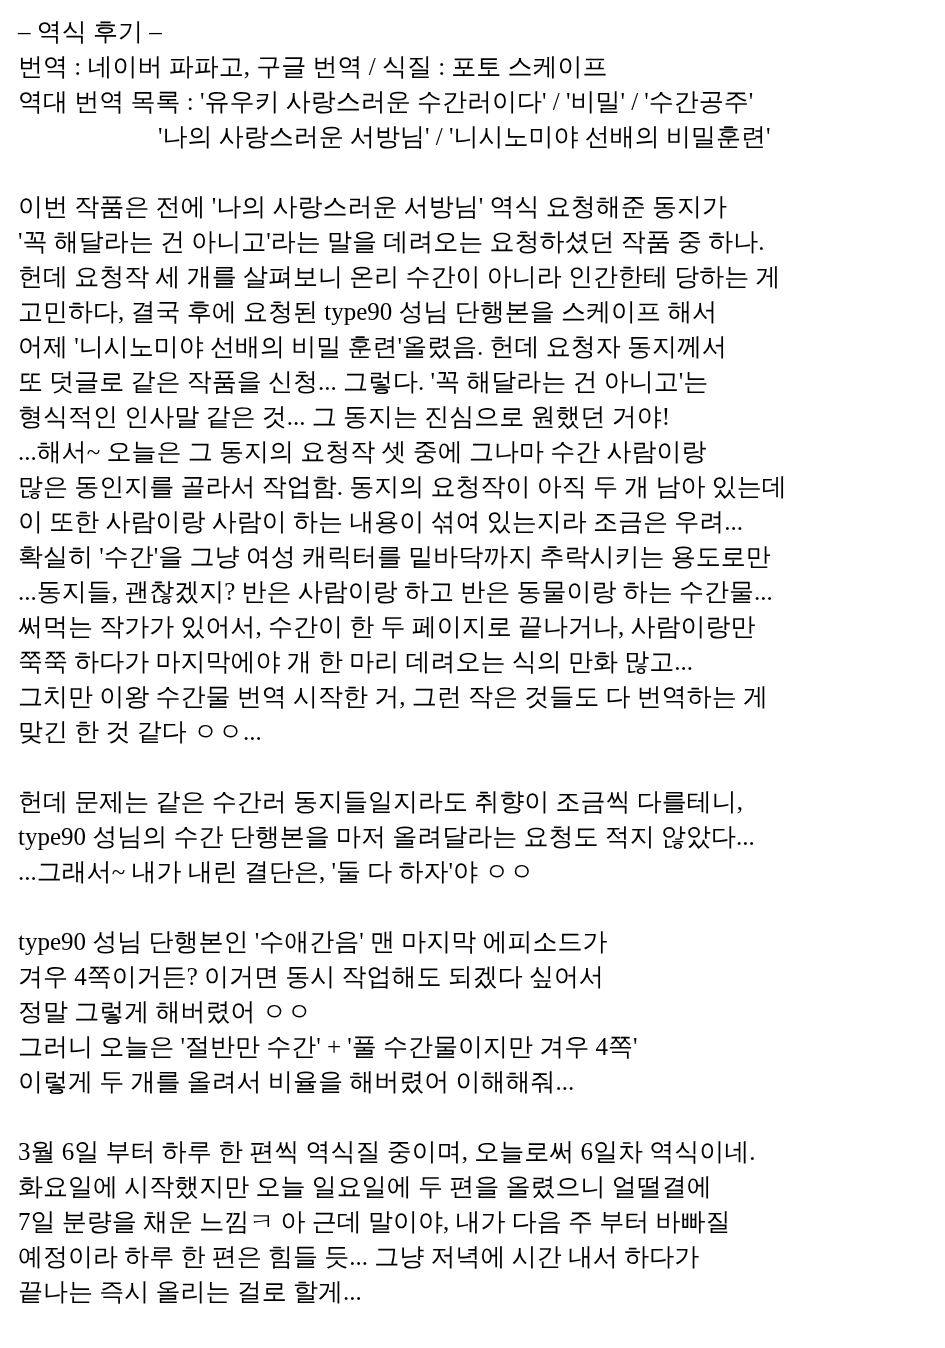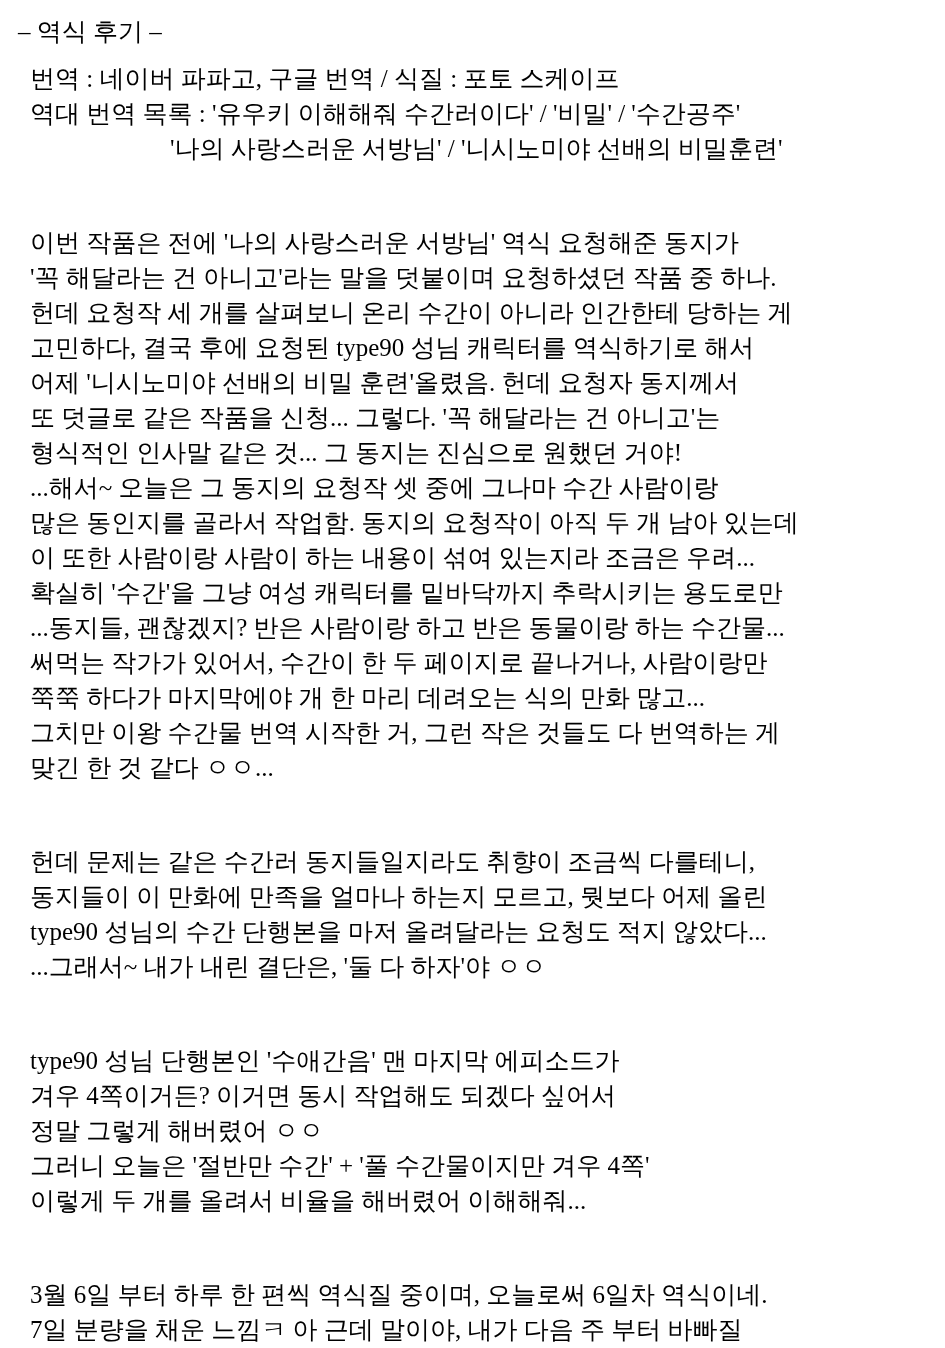--- a/index.html
+++ b/index.html
@@ -26,80 +26,80 @@
     white-space: pre;
     letter-spacing: 0px;
   }
   .line.indent {
     padding-left: 140px;
   }
   .blank {
     height: 35px;
   }
   .block {
-    margin: 12px;
+    margin: 0;
     padding: 0;
   }
 </style>
 </head>
 <body>
 
 <div class="page">
 
   <div class="line">– 역식 후기 –</div>
 
   <div class="block">
     <div class="line">번역 : 네이버 파파고, 구글 번역 / 식질 : 포토 스케이프</div>
-    <div class="line">역대 번역 목록 : '유우키 이해해줘 수간러이다' / '비밀' / '수간공주'</div>
+    <div class="line">역대 번역 목록 : '유우키 사랑스러운 수간러이다' / '비밀' / '수간공주'</div>
     <div class="line indent">'나의 사랑스러운 서방님' / '니시노미야 선배의 비밀훈련'</div>
   </div>
 
   <div class="blank"></div>
 
   <div class="block">
     <div class="line">이번 작품은 전에 '나의 사랑스러운 서방님' 역식 요청해준 동지가</div>
-    <div class="line">'꼭 해달라는 건 아니고'라는 말을 덧붙이며 요청하셨던 작품 중 하나.</div>
+    <div class="line">'꼭 해달라는 건 아니고'라는 말을 데려오는 요청하셨던 작품 중 하나.</div>
     <div class="line">헌데 요청작 세 개를 살펴보니 온리 수간이 아니라 인간한테 당하는 게</div>
-    <div class="line">고민하다, 결국 후에 요청된 type90 성님 캐릭터를 역식하기로 해서</div>
+    <div class="line">고민하다, 결국 후에 요청된 type90 성님 단행본을 스케이프 해서</div>
     <div class="line">어제 '니시노미야 선배의 비밀 훈련'올렸음. 헌데 요청자 동지께서</div>
     <div class="line">또 덧글로 같은 작품을 신청... 그렇다. '꼭 해달라는 건 아니고'는</div>
     <div class="line">형식적인 인사말 같은 것... 그 동지는 진심으로 원했던 거야!</div>
     <div class="line">...해서~ 오늘은 그 동지의 요청작 셋 중에 그나마 수간 사람이랑</div>
     <div class="line">많은 동인지를 골라서 작업함. 동지의 요청작이 아직 두 개 남아 있는데</div>
     <div class="line">이 또한 사람이랑 사람이 하는 내용이 섞여 있는지라 조금은 우려...</div>
     <div class="line">확실히 '수간'을 그냥 여성 캐릭터를 밑바닥까지 추락시키는 용도로만</div>
     <div class="line">...동지들, 괜찮겠지? 반은 사람이랑 하고 반은 동물이랑 하는 수간물...</div>
     <div class="line">써먹는 작가가 있어서, 수간이 한 두 페이지로 끝나거나, 사람이랑만</div>
     <div class="line">쭉쭉 하다가 마지막에야 개 한 마리 데려오는 식의 만화 많고...</div>
     <div class="line">그치만 이왕 수간물 번역 시작한 거, 그런 작은 것들도 다 번역하는 게</div>
     <div class="line">맞긴 한 것 같다 ㅇㅇ...</div>
   </div>
 
   <div class="blank"></div>
 
   <div class="block">
     <div class="line">헌데 문제는 같은 수간러 동지들일지라도 취향이 조금씩 다를테니,</div>
-    <div class="line">동지들이 이 만화에 만족을 얼마나 하는지 모르고, 뭣보다 어제 올린</div>
     <div class="line">type90 성님의 수간 단행본을 마저 올려달라는 요청도 적지 않았다...</div>
     <div class="line">...그래서~ 내가 내린 결단은, '둘 다 하자'야 ㅇㅇ</div>
   </div>
 
   <div class="blank"></div>
 
   <div class="block">
     <div class="line">type90 성님 단행본인 '수애간음' 맨 마지막 에피소드가</div>
     <div class="line">겨우 4쪽이거든? 이거면 동시 작업해도 되겠다 싶어서</div>
     <div class="line">정말 그렇게 해버렸어 ㅇㅇ</div>
     <div class="line">그러니 오늘은 '절반만 수간' + '풀 수간물이지만 겨우 4쪽'</div>
     <div class="line">이렇게 두 개를 올려서 비율을 해버렸어 이해해줘...</div>
   </div>
 
   <div class="blank"></div>
 
   <div class="block">
     <div class="line">3월 6일 부터 하루 한 편씩 역식질 중이며, 오늘로써 6일차 역식이네.</div>
+    <div class="line">화요일에 시작했지만 오늘 일요일에 두 편을 올렸으니 얼떨결에</div>
     <div class="line">7일 분량을 채운 느낌ㅋ 아 근데 말이야, 내가 다음 주 부터 바빠질</div>
     <div class="line">예정이라 하루 한 편은 힘들 듯... 그냥 저녁에 시간 내서 하다가</div>
     <div class="line">끝나는 즉시 올리는 걸로 할게...</div>
 
   </div>
 
 </div>
 
 </body></html>

